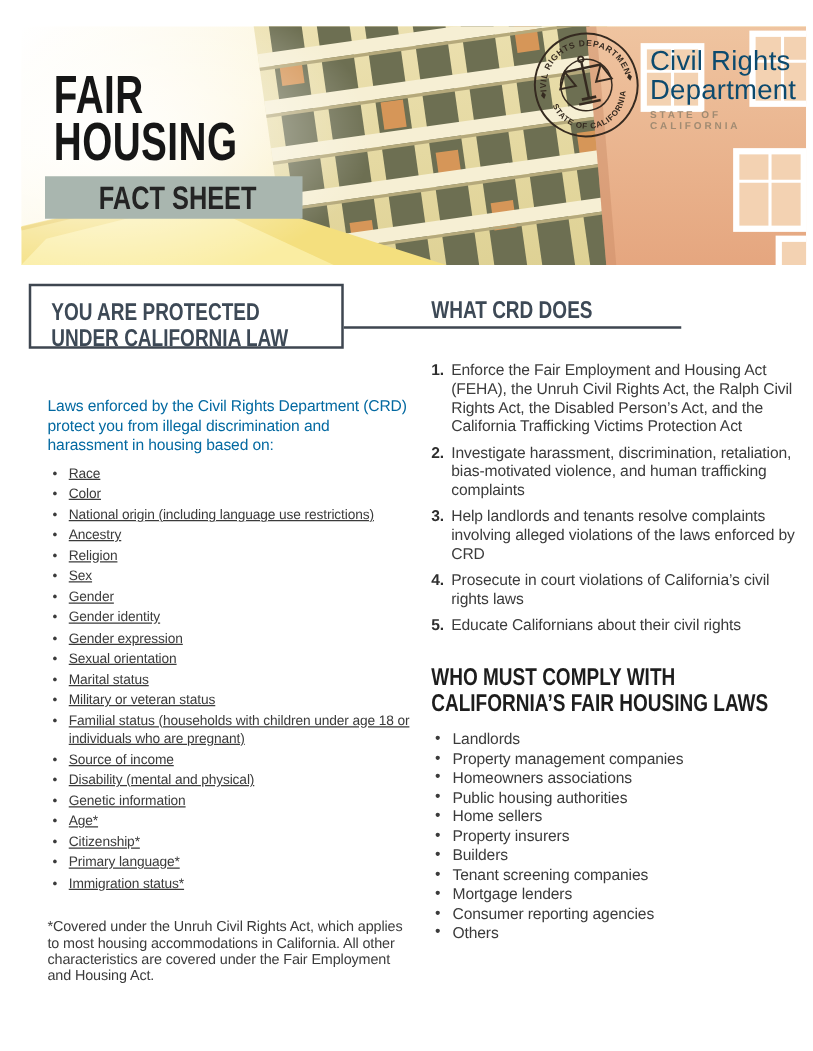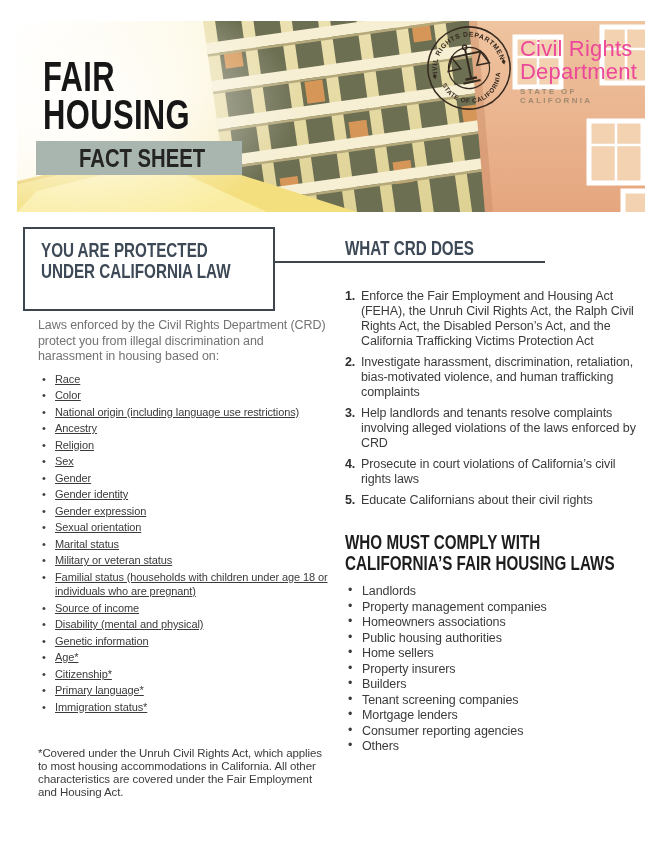--- a/index.html
+++ b/index.html
@@ -13,46 +13,46 @@
 
   .title{position:absolute;left:43px;top:57px;font-weight:700;font-size:43px;line-height:38px;
          color:#161616;transform:scaleX(.72);transform-origin:left top;white-space:nowrap;letter-spacing:.5px;}
   .band{position:absolute;left:0;top:141px;width:206px;height:34px;background:var(--banner-bg,#a9b6af);margin-left:36px;}
   .band-text{position:absolute;left:43px;top:3px;font-weight:700;font-size:26px;line-height:28px;
          color:#242424;transform:scaleX(.78);transform-origin:left top;white-space:nowrap;}
 
   .logo{position:absolute;left:408px;top:3px;display:flex;align-items:flex-start;}
   .seal{width:88px;height:88px;flex:0 0 auto;}
   .wordmark{margin-left:7px;margin-top:13px;}
-  .wordmark .org{font-size:22px;line-height:23px;color:#ec4899;letter-spacing:.2px;}
+  .wordmark .org{font-size:22px;line-height:23px;color:#0c4a6e;letter-spacing:.2px;}
   .wordmark .tag{margin-top:4px;font-size:8px;letter-spacing:2.3px;color:#a18b72;font-weight:700;}
 
   
   .h-cond{font-weight:700;transform:scaleX(.78);transform-origin:left top;white-space:nowrap;}
   .slate{color:var(--heading-slate,#3d4956);}
   .near-black{color:#1d1d1d;}
 
-  .protect-box{position:absolute;left:23px;top:227px;width:252px;height:84px;box-sizing:border-box;
+  .protect-box{position:absolute;left:23px;top:227px;width:252px;height:52px;box-sizing:border-box;
         border:2px solid #3e4650;padding:11px 0 0 16px;}
   .protect-box .h-cond{font-size:19.5px;line-height:21px;}
 
   .rule{position:absolute;left:275px;top:261px;width:270px;height:2px;background:#3e4650;}
 
   
   .col-left{position:absolute;left:38px;top:318px;width:292px;}
   .col-right{position:absolute;left:345px;top:238px;width:296px;}
 
-  .body-text{font-size:12.5px;line-height:15.5px;letter-spacing:-.1px;color:#737373;}
+  .body-text{font-size:12.5px;line-height:15.5px;letter-spacing:-.1px;color:#0369a1;}
 
   ul.plain{list-style:none;margin:7px 0 0 0;padding:0 0 0 4px;}
   ul.plain li{position:relative;padding-left:13px;font-size:11px;line-height:14.5px;
         letter-spacing:-.1px;margin-bottom:2px;text-decoration:underline;}
   ul.plain li::before{content:"\2022";position:absolute;left:0;top:0;color:#3b3b3b;}
 
-  .footnote{margin-top:33px;font-size:11.5px;line-height:13px;letter-spacing:-.1px;color:#3b3b3b;width:286px;}
+  .footnote{margin-top:22px;font-size:11.5px;line-height:13px;letter-spacing:-.1px;color:#3b3b3b;width:286px;}
 
   .what-heading{font-size:19.5px;line-height:20px;}
   ol.numbered{list-style:none;counter-reset:n;margin:31px 0 0 0;padding:0;}
   ol.numbered li{counter-increment:n;position:relative;padding-left:16px;font-size:12.5px;
         line-height:15px;letter-spacing:-.1px;margin-bottom:6px;color:#3b3b3b;}
   ol.numbered li::before{content:counter(n) ".";position:absolute;left:0;top:0;font-weight:700;color:#2e2e2e;}
 
   .comply-heading{margin-top:24px;font-size:19.5px;line-height:21px;}
   ul.comply{list-style:none;margin:10px 0 0 0;padding:0 0 0 3px;}
   ul.comply li{position:relative;padding-left:14px;font-size:12.5px;line-height:14px;

